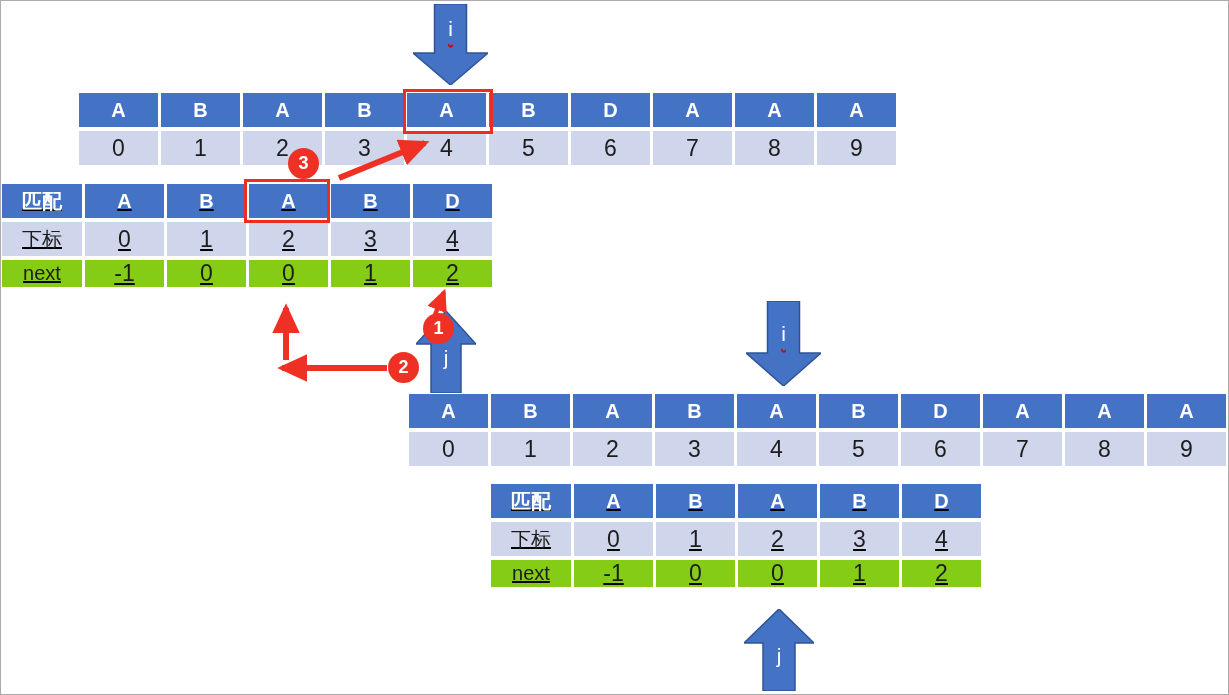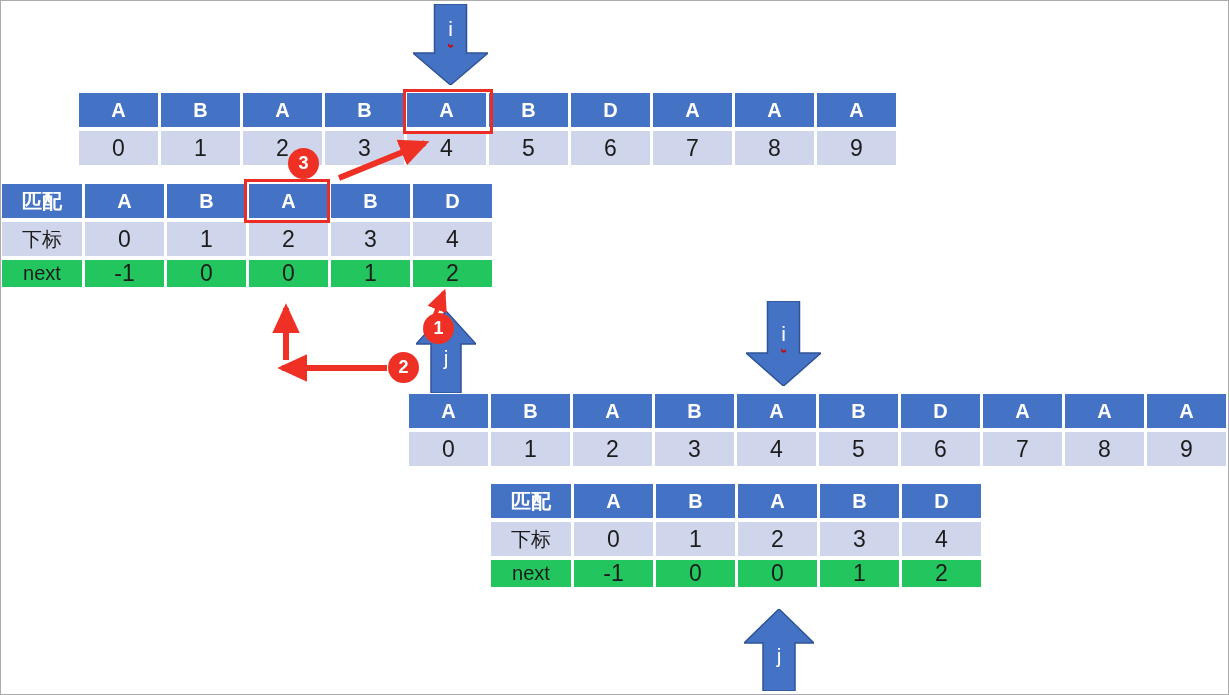--- a/index.html
+++ b/index.html
@@ -5,29 +5,29 @@
   html,body { margin:0; padding:0; background:#fff; }
   .page {
     position:relative; width:1229px; height:695px;
     background:#ffffff; border:1px solid #ababab; box-sizing:border-box;
     overflow:hidden;
     font-family:"Liberation Sans","DejaVu Sans",sans-serif;
   }
   
   .tbl { position:absolute; display:grid; gap:4px 3px; z-index:1; }
   .tbl-main    { grid-template-columns:repeat(10,79px); grid-template-rows:34px 34px; }
-  .tbl-pattern { grid-template-columns:80px repeat(5,79px); grid-template-rows:34px 34px 27px; }
+  .tbl-pattern { grid-template-columns:80px repeat(5,79px); grid-template-rows:34px 34px 27px;text-decoration:underline; }
   #main1    { left:78px;  top:92px;  }
   #pattern1 { left:1px;   top:183px; }
   #main2    { left:408px; top:393px; }
   #pattern2 { left:490px; top:483px; }
   .cell { display:flex; align-items:center; justify-content:center; }
   .hd { background:#4472C4; color:#ffffff; font-weight:700; font-size:20px; }
   .b1 { background:#CFD5EA; color:#1c1c1c; font-size:23px; }
-  .b2 { background:#22c55e; color:#1c1c1c; font-size:23px; }
+  .b2 { background:#84cc16; color:#1c1c1c; font-size:23px; }
   .lbl { font-size:20px; }
   
   .redbox { position:absolute; border:3px solid #EC2D25; box-sizing:border-box; z-index:4; background:transparent; }
   #box1 { left:402px; top:88px;  width:90px; height:45px; }
   #box2 { left:243px; top:178px; width:86px; height:44px; }
   
   .barrow { position:absolute; z-index:2; }
   .barrow polygon { fill:#4472C4; stroke:#2F5496; stroke-width:1.5; }
   .alabel { position:absolute; z-index:3; color:#ffffff; font-size:21px; text-align:center; line-height:1; }
   .squiggle { text-decoration-line:underline; text-decoration-style:wavy; text-decoration-color:#d40000; text-decoration-thickness:1.5px; text-underline-offset:5px; }

